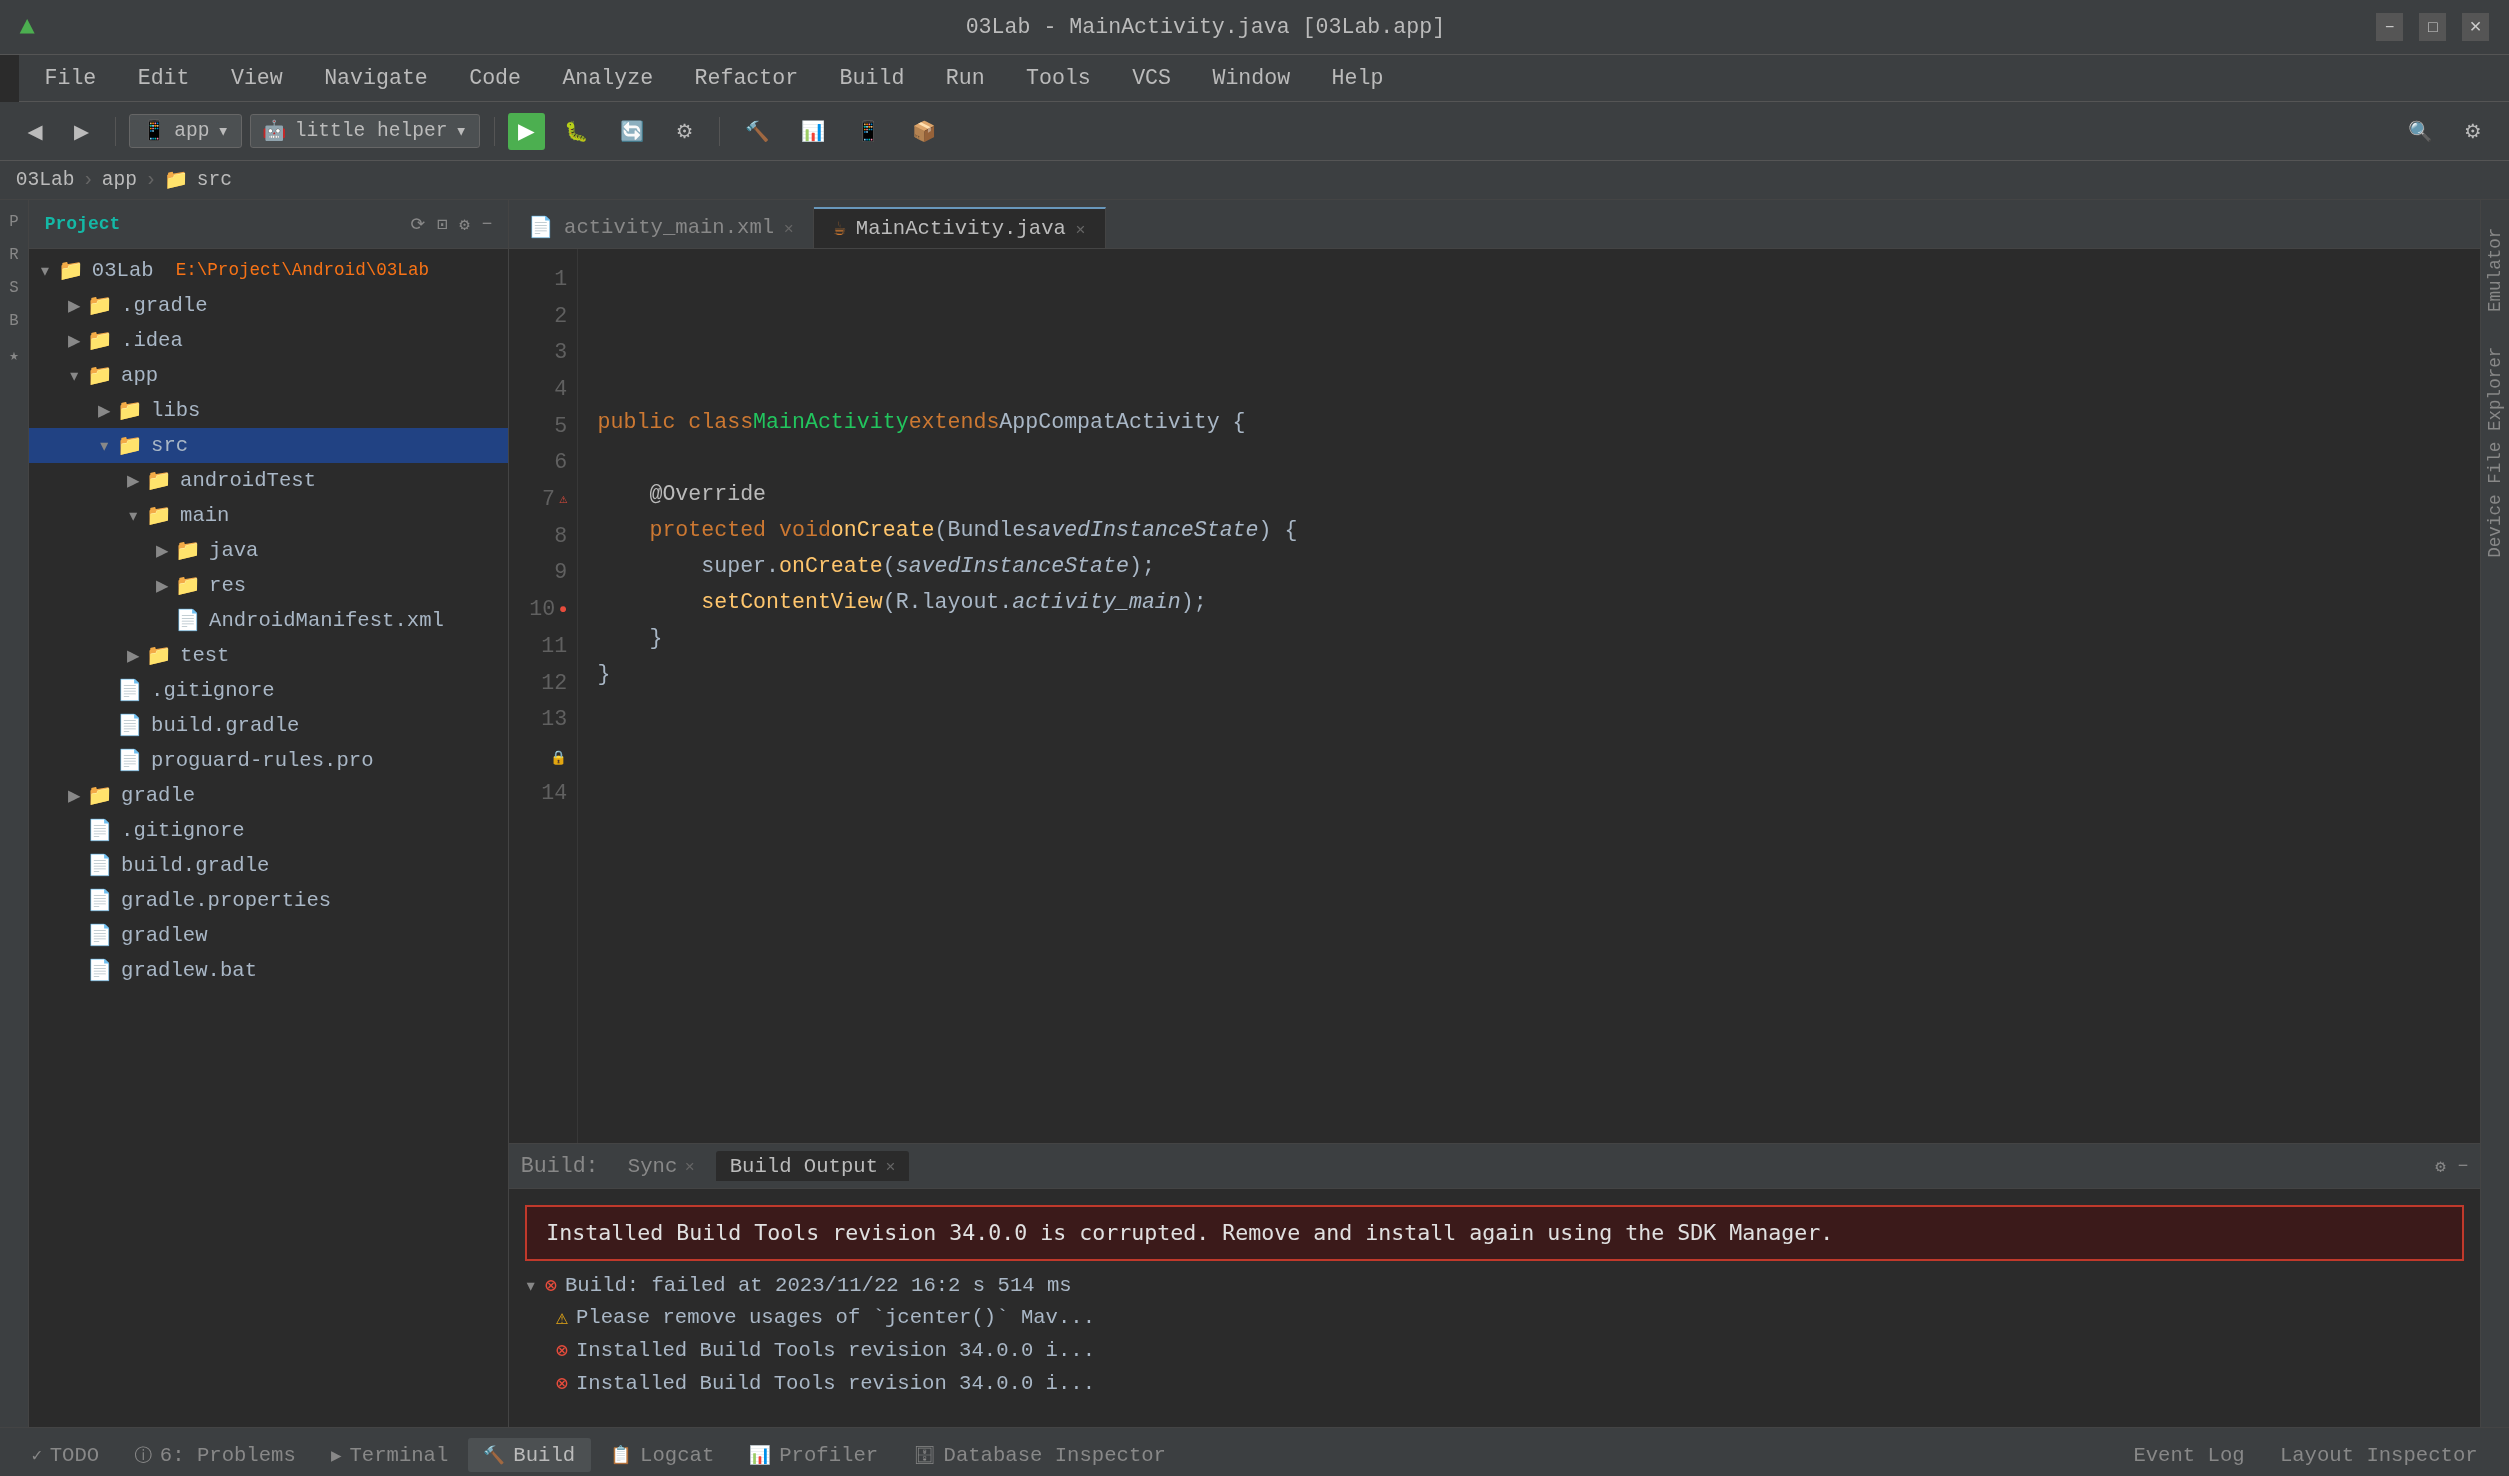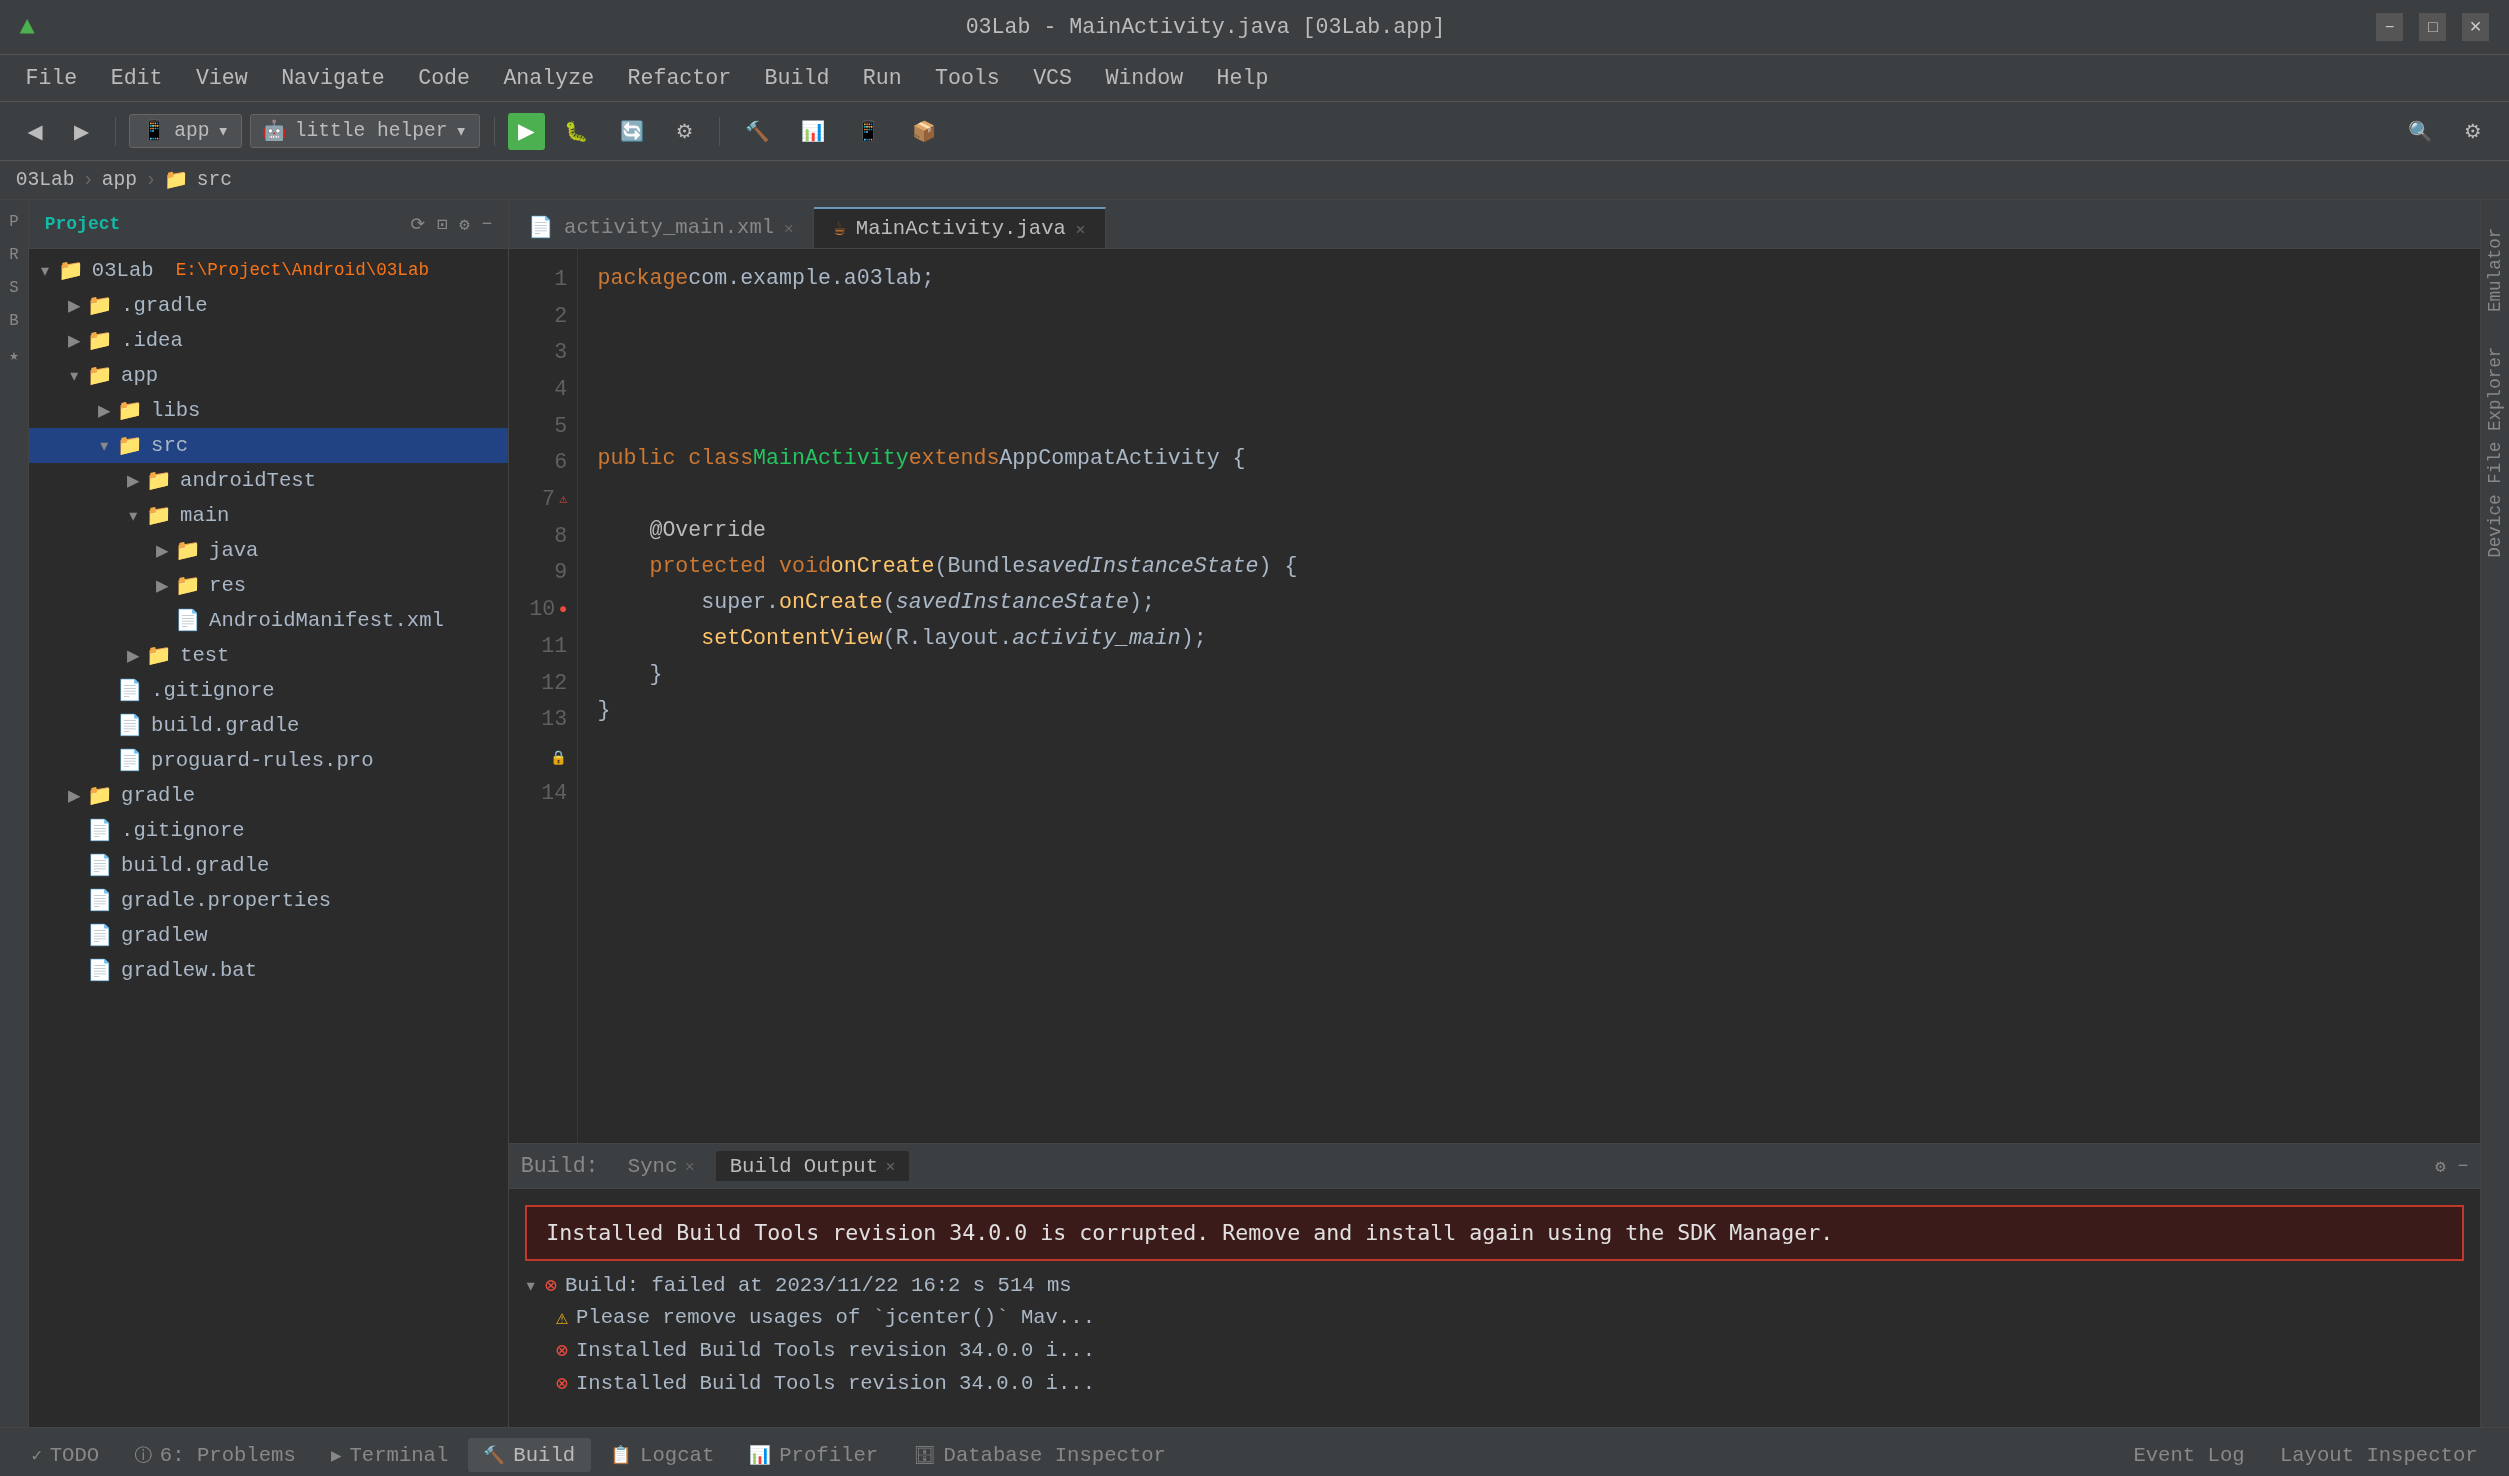--- a/index.html
+++ b/index.html
@@ -49,22 +49,23 @@
       font-size: 15.7px;
     }
 
     
     #menu-bar {
       height: 47px;
       background: #3c3f41;
       display: flex;
       align-items: center;
       padding: 0 9.8px;
-      gap: 2px;
+      gap: 10px;
       border-bottom: 1px solid #555;
+      margin-left: 19px;
     }
     .menu-item {
       padding: 5.9px 15.7px;
       font-size: 21.6px;
       color: #bbb;
       cursor: pointer;
       border-radius: 2.9px;
     }
 
     
@@ -654,21 +655,20 @@
         <div style="display:flex;align-items:center;gap:3.9px;justify-content:flex-end;">7 <span style="color:#e74c3c;font-size:13.7px;">⚠</span></div>
         <div>8</div>
         <div>9</div>
         <div style="display:flex;align-items:center;gap:3.9px;justify-content:flex-end;">10 <span style="color:#e74c3c;font-size:13.7px;">●</span></div>
         <div>11</div>
         <div>12</div>
         <div>13 <span style="color:#808080;font-size:13.7px;">🔒</span></div>
         <div>14</div>
       </div>
       <div id="code-content">
-        <div class="code-line"><span class="kw">package</span> <span class="cls">com.example.a03lab</span>;</div>
         <div class="code-line">&nbsp;</div>
         <div class="code-line">&nbsp;</div>
         <div class="code-line">&nbsp;</div>
         <div class="code-line">&nbsp;</div>
         <div class="code-line"><span class="kw">public class</span> <span style="color:#22c55e;">MainActivity</span> <span class="kw">extends</span> <span style="color:#a9b7c6;">AppCompatActivity</span> {</div>
         <div class="code-line">&nbsp;</div>
         <div class="code-line">&nbsp;&nbsp;&nbsp;&nbsp;<span class="ann">@Override</span></div>
         <div class="code-line">&nbsp;&nbsp;&nbsp;&nbsp;<span class="kw">protected void</span> <span class="method">onCreate</span>(<span class="type">Bundle</span> <span class="italic">savedInstanceState</span>) {</div>
         <div class="code-line">&nbsp;&nbsp;&nbsp;&nbsp;&nbsp;&nbsp;&nbsp;&nbsp;<span class="type">super</span>.<span class="method">onCreate</span>(<span class="italic">savedInstanceState</span>);</div>
         <div class="code-line">&nbsp;&nbsp;&nbsp;&nbsp;&nbsp;&nbsp;&nbsp;&nbsp;<span class="method">setContentView</span>(<span class="cls">R.layout</span>.<span class="italic">activity_main</span>);</div>

